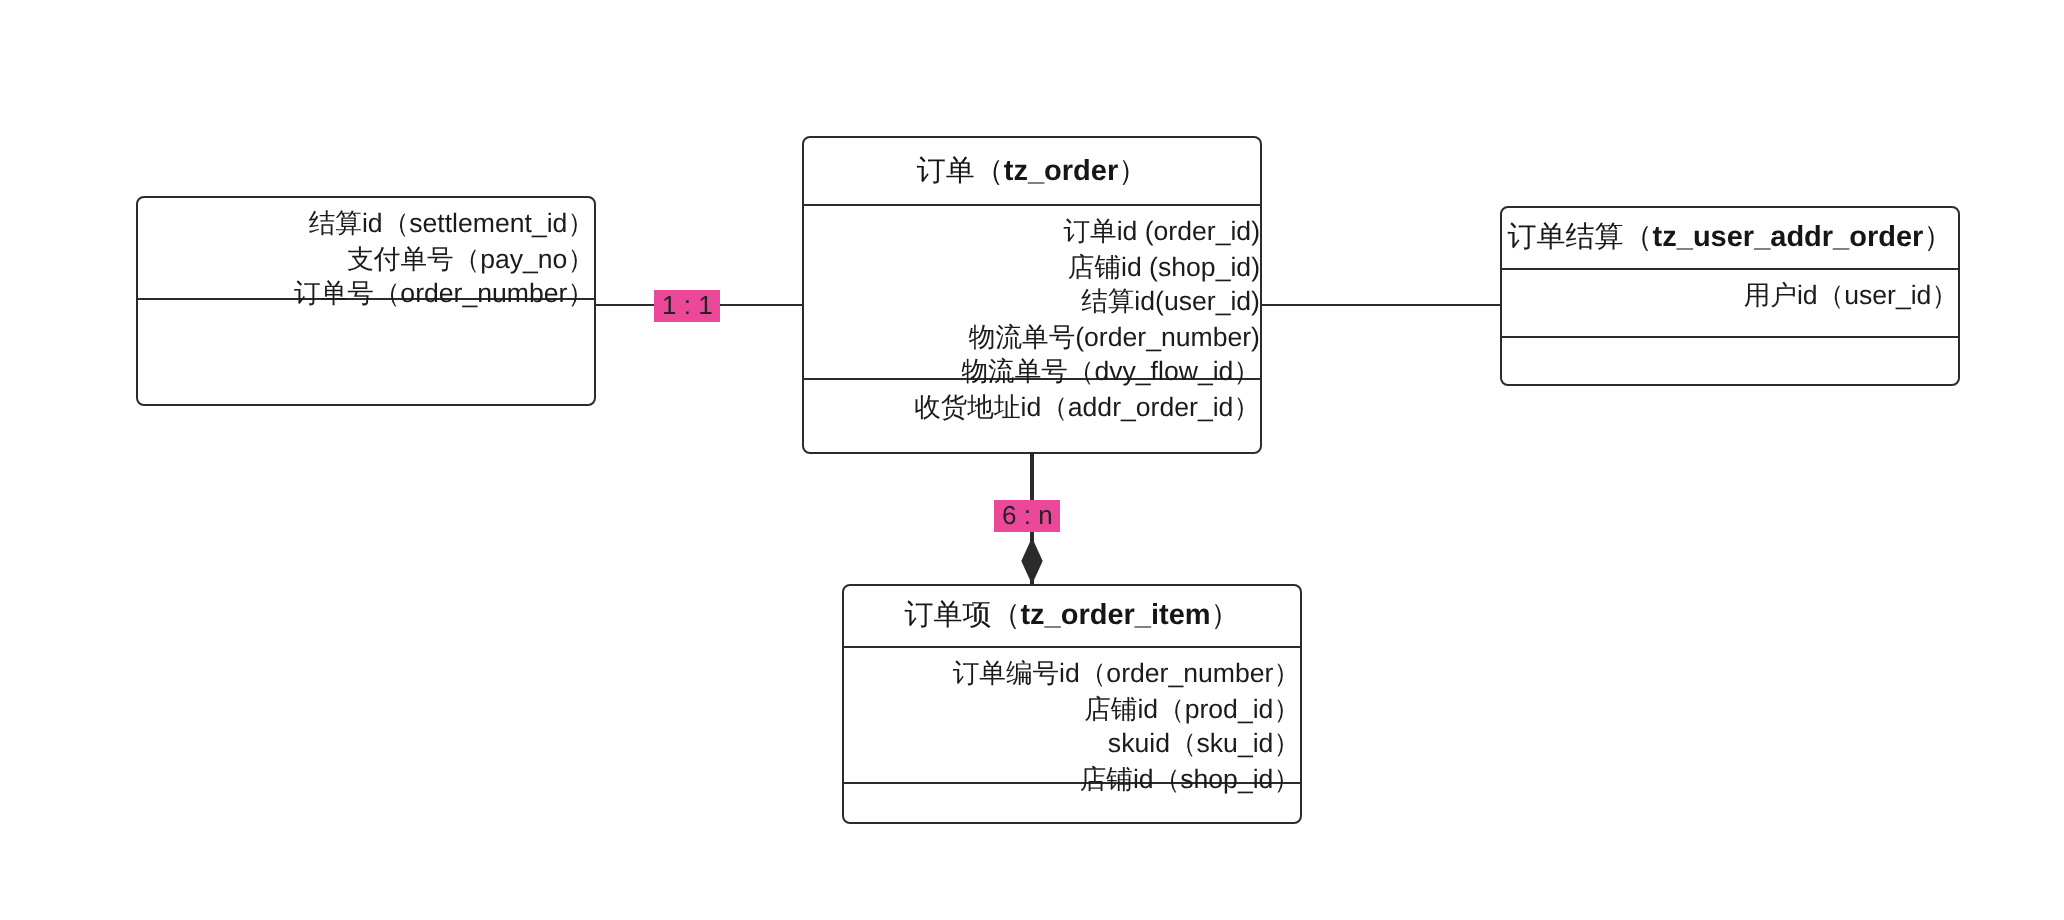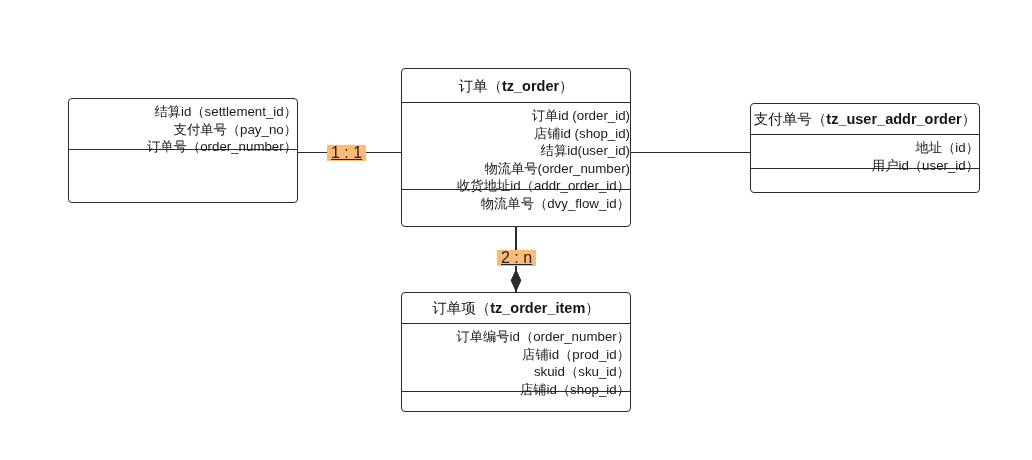--- a/index.html
+++ b/index.html
@@ -69,28 +69,27 @@
   .edge {
     position: absolute;
     background: #2b2b2b;
     z-index: 1;
   }
   .edge-h { height: 1.6px; }
   .edge-v { width: 1.6px; }
 
   .edge-label {
     position: absolute;
-    font-size: 16px;
+    font-size: 13px;
     line-height: 14px;
     color: #232323;
-    background: #fdba74;
+    background: #ec4899;
     padding: 1px 4px;
     white-space: nowrap;
     z-index: 2;
-    text-decoration: underline;
   }
 
   .arrow-diamond {
     position: absolute;
     z-index: 2;
   }
 </style>
 </head>
 <body>
 
@@ -101,58 +100,57 @@
   <div class="edge edge-h" style="left:629px; top:151.5px; width:123px;"></div>
 
   <div class="edge edge-v" style="left:515.2px; top:226px; width:1.6px; height:68px;"></div>
 
   <svg class="arrow-diamond" style="left:508px; top:262px;" width="16" height="30" viewBox="0 0 16 30">
     <polygon points="8,29 3.2,18.5 8,8 12.8,18.5" fill="#2b2b2b" stroke="#2b2b2b" stroke-width="1"></polygon>
   </svg>
 
   <div class="edge-label" style="left:327px; top:145px;">1 : 1</div>
 
-  <div class="edge-label" style="left:497px; top:250px;">2 : n</div>
+  <div class="edge-label" style="left:497px; top:250px;">6 : n</div>
 
   <div class="entity" style="left:68px; top:98px; width:230px; height:105px;">
     <div class="entity-attrs" style="height:51px;">
       <div class="attr">结算id（settlement_id）</div>
       <div class="attr">支付单号（pay_no）</div>
       <div class="attr">订单号（order_number）</div>
     </div>
     <div class="entity-footer"></div>
   </div>
 
   <div class="entity" style="left:401px; top:68px; width:230px; height:159px;">
     <div class="entity-header" style="height:34px; line-height:34px;">
       <span class="cn">订单</span><span class="cn">（</span><span class="en">tz_order</span><span class="cn">）</span>
     </div>
     <div class="entity-attrs" style="height:87px;">
       <div class="attr">订单id (order_id)</div>
       <div class="attr">店铺id (shop_id)</div>
       <div class="attr">结算id(user_id)</div>
       <div class="attr">物流单号(order_number)</div>
+      <div class="attr">物流单号（dvy_flow_id）</div>
       <div class="attr">收货地址id（addr_order_id）</div>
-      <div class="attr">物流单号（dvy_flow_id）</div>
     </div>
     <div class="entity-footer"></div>
   </div>
 
   <div class="entity" style="left:750px; top:103px; width:230px; height:90px;">
     <div class="entity-header">
-      <span class="cn">支付单号</span><span class="cn">（</span><span class="en">tz_user_addr_order</span><span class="cn">）</span>
+      <span class="cn">订单结算</span><span class="cn">（</span><span class="en">tz_user_addr_order</span><span class="cn">）</span>
     </div>
     <div class="entity-attrs" style="height:34px;">
-      <div class="attr">地址（id）</div>
       <div class="attr">用户id（user_id）</div>
     </div>
     <div class="entity-footer"></div>
   </div>
 
-  <div class="entity" style="left:401px; top:292px; width:230px; height:120px;">
+  <div class="entity" style="left:421px; top:292px; width:230px; height:120px;">
     <div class="entity-header">
       <span class="cn">订单项</span><span class="cn">（</span><span class="en">tz_order_item</span><span class="cn">）</span>
     </div>
     <div class="entity-attrs" style="height:68px;">
       <div class="attr">订单编号id（order_number）</div>
       <div class="attr">店铺id（prod_id）</div>
       <div class="attr">skuid（sku_id）</div>
       <div class="attr">店铺id（shop_id）</div>
     </div>
     <div class="entity-footer"></div>

